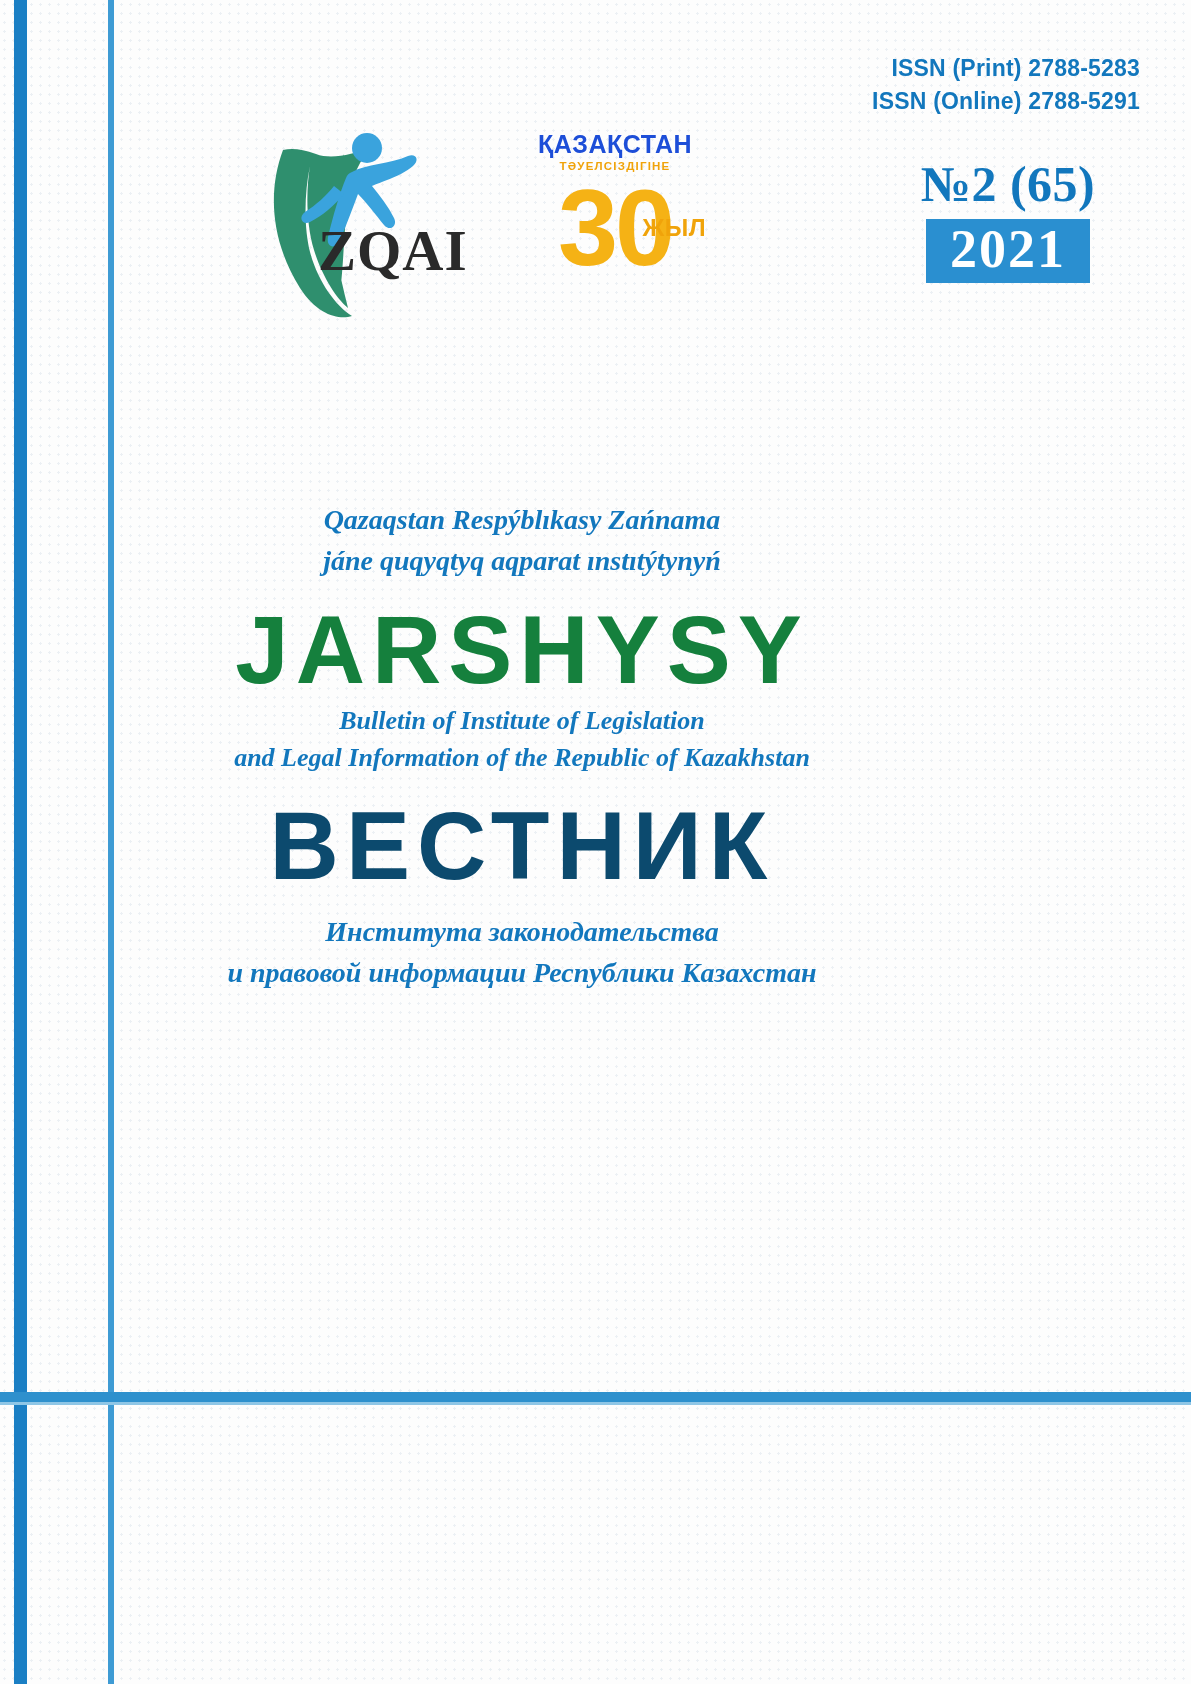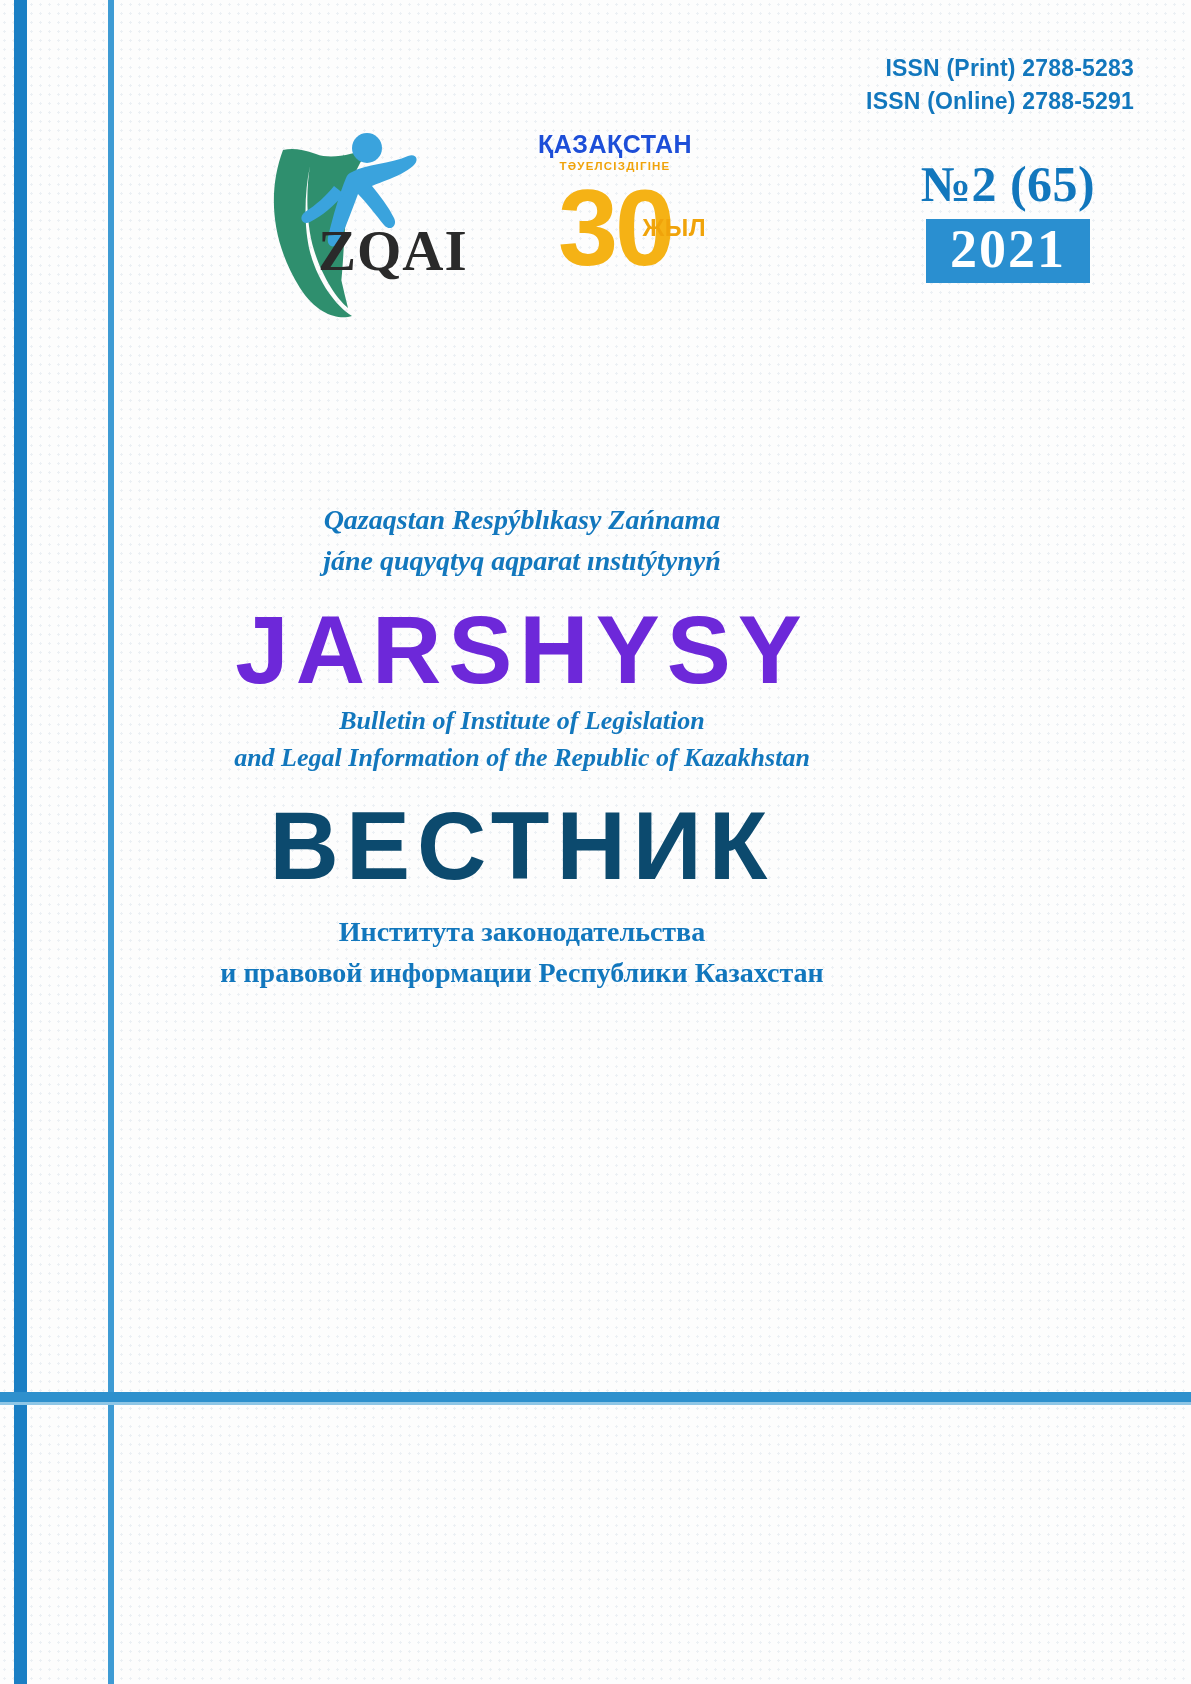--- a/index.html
+++ b/index.html
@@ -59,21 +59,21 @@
     left: 0;
     top: 1402px;
     width: 1191px;
     height: 3px;
     background: #8fc6e6;
   }
 
   
   .issn {
     position: absolute;
-    right: 57px;
+    right: 51px;
     top: 52px;
     text-align: right;
     color: #1277bd;
     font-size: 23px;
     font-weight: bold;
     line-height: 1.42;
     letter-spacing: .2px;
   }
 
   
@@ -190,21 +190,21 @@
     font-style: italic;
     font-weight: bold;
     font-size: 28px;
     color: #1277bd;
     line-height: 1.45;
   }
   .main-title {
     font-family: "Liberation Sans", sans-serif;
     font-weight: bold;
     font-size: 96px;
-    color: #6d28d9;
+    color: #15803d;
     letter-spacing: 7px;
     line-height: 1.1;
     margin-top: 16px;
   }
   .en-sub {
     font-family: "Liberation Serif", serif;
     font-style: italic;
     font-weight: bold;
     font-size: 26px;
     color: #1277bd;
@@ -215,20 +215,21 @@
     font-family: "Liberation Sans", sans-serif;
     font-weight: bold;
     font-size: 96px;
     color: #0c4a6e;
     letter-spacing: 7px;
     line-height: 1.1;
     margin-top: 16px;
   }
   .ru-sub {
     font-family: "Liberation Serif", serif;
+    font-style: italic;
     font-weight: bold;
     font-size: 28px;
     color: #1277bd;
     line-height: 1.45;
     margin-top: 14px;
   }
 
   
   .journal-type {
     position: absolute;

